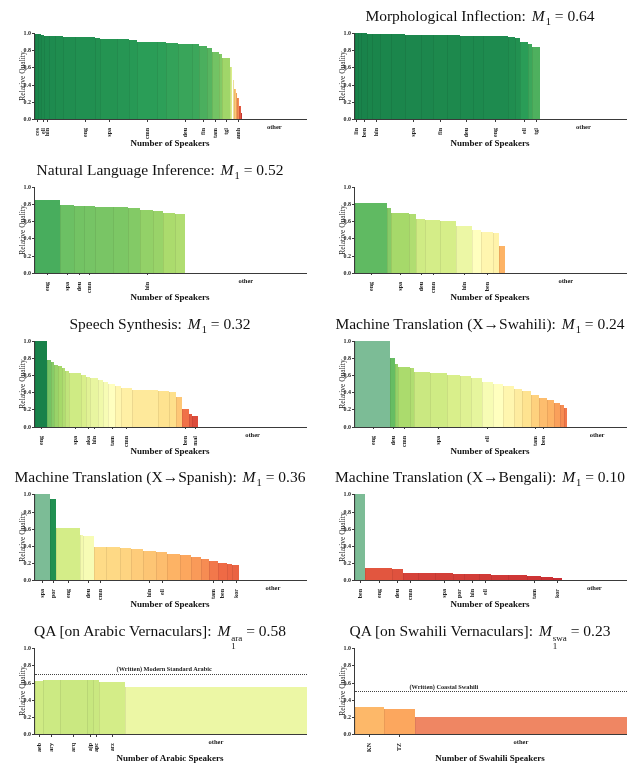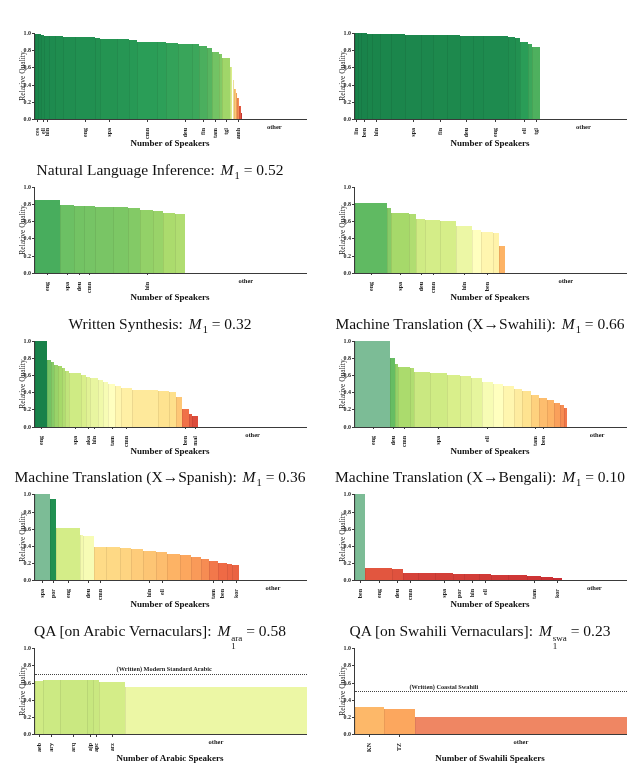--- a/index.html
+++ b/index.html
@@ -103,20 +103,21 @@
         <div class="bar" style="left: 74.3541%; width: 0.774522%; height: 25%; background: rgb(246, 140, 83);"></div>
         <div class="xtick" style="left: calc(74.7414% - 3px);"><span>amh</span></div>
         <div class="xtickmark" style="left: 74.7414%;"></div>
         <div class="bar" style="left: 75.1287%; width: 0.484076%; height: 15%; background: rgb(227, 88, 64);"></div>
         <div class="bar" style="left: 75.6127%; width: 0.387261%; height: 7%; background: rgb(209, 59, 55);"></div>
         <div class="otherlab" style="left: 88%;">other</div>
       </div>
       <div class="xlabel">Number of Speakers</div>
     </div>
     <div class="subplot">
+      <div class="title"><span>Morphological Inflection: </span><span class="mvar">M</span><span class="plainsub">1</span><span> = 0.64</span></div>
       <div class="plot">
         <div class="ylab">Relative Quality</div>
         <span class="ytick" style="top: 0px;">1.0</span>
         <span class="ytickmark" style="top: 0px;"></span>
         <span class="ytick" style="top: 17.2px;">0.8</span>
         <span class="ytickmark" style="top: 17.2px;"></span>
         <span class="ytick" style="top: 34.4px;">0.6</span>
         <span class="ytickmark" style="top: 34.4px;"></span>
         <span class="ytick" style="top: 51.6px;">0.4</span>
         <span class="ytickmark" style="top: 51.6px;"></span>
@@ -243,21 +244,21 @@
         <div class="bar dot" style="left: 46.4209%; width: 4.23077%; height: 47%; background: rgb(255, 246, 175);"></div>
         <div class="xtick" style="left: calc(48.5363% - 3px);"><span>ben</span></div>
         <div class="xtickmark" style="left: 48.5363%;"></div>
         <div class="bar dot" style="left: 50.6517%; width: 2.35043%; height: 46%; background: rgb(255, 243, 170);"></div>
         <div class="bar" style="left: 53.0021%; width: 1.99786%; height: 31%; background: rgb(253, 179, 101);"></div>
         <div class="otherlab" style="left: 77.5%;">other</div>
       </div>
       <div class="xlabel">Number of Speakers</div>
     </div>
     <div class="subplot">
-      <div class="title"><span>Written Synthesis: </span><span class="mvar">M</span><span class="plainsub">1</span><span> = 0.32</span></div>
+      <div class="title"><span>Speech Synthesis: </span><span class="mvar">M</span><span class="plainsub">1</span><span> = 0.32</span></div>
       <div class="plot">
         <div class="ylab">Relative Quality</div>
         <span class="ytick" style="top: 0px;">1.0</span>
         <span class="ytickmark" style="top: 0px;"></span>
         <span class="ytick" style="top: 17.2px;">0.8</span>
         <span class="ytickmark" style="top: 17.2px;"></span>
         <span class="ytick" style="top: 34.4px;">0.6</span>
         <span class="ytickmark" style="top: 34.4px;"></span>
         <span class="ytick" style="top: 51.6px;">0.4</span>
         <span class="ytickmark" style="top: 51.6px;"></span>
@@ -302,21 +303,21 @@
         <div class="xtickmark" style="left: 55.2764%;"></div>
         <div class="bar" style="left: 56.5829%; width: 1.20603%; height: 15%; background: rgb(227, 88, 64);"></div>
         <div class="bar" style="left: 57.7889%; width: 2.21106%; height: 12%; background: rgb(220, 76, 60);"></div>
         <div class="xtick" style="left: calc(58.8945% - 3px);"><span>mal</span></div>
         <div class="xtickmark" style="left: 58.8945%;"></div>
         <div class="otherlab" style="left: 80%;">other</div>
       </div>
       <div class="xlabel">Number of Speakers</div>
     </div>
     <div class="subplot">
-      <div class="title"><span>Machine Translation (X→Swahili): </span><span class="mvar">M</span><span class="plainsub">1</span><span> = 0.66</span></div>
+      <div class="title"><span>Machine Translation (X→Swahili): </span><span class="mvar">M</span><span class="plainsub">1</span><span> = 0.24</span></div>
       <div class="plot">
         <div class="ylab">Relative Quality</div>
         <span class="ytick" style="top: 0px;">1.0</span>
         <span class="ytickmark" style="top: 0px;"></span>
         <span class="ytick" style="top: 17.2px;">0.8</span>
         <span class="ytickmark" style="top: 17.2px;"></span>
         <span class="ytick" style="top: 34.4px;">0.6</span>
         <span class="ytickmark" style="top: 34.4px;"></span>
         <span class="ytick" style="top: 51.6px;">0.4</span>
         <span class="ytickmark" style="top: 51.6px;"></span>

